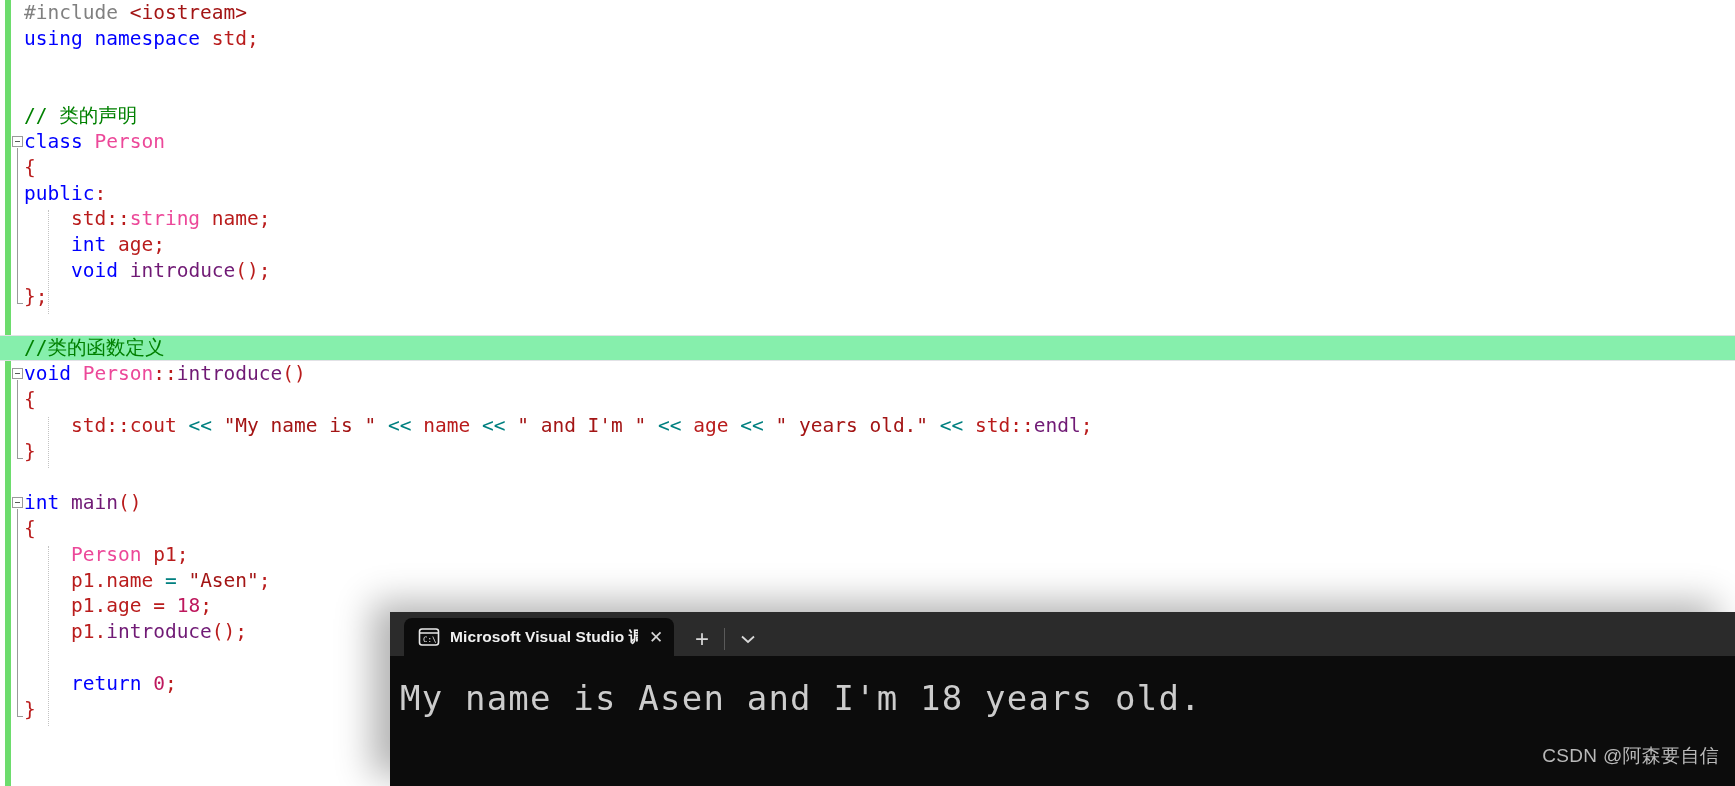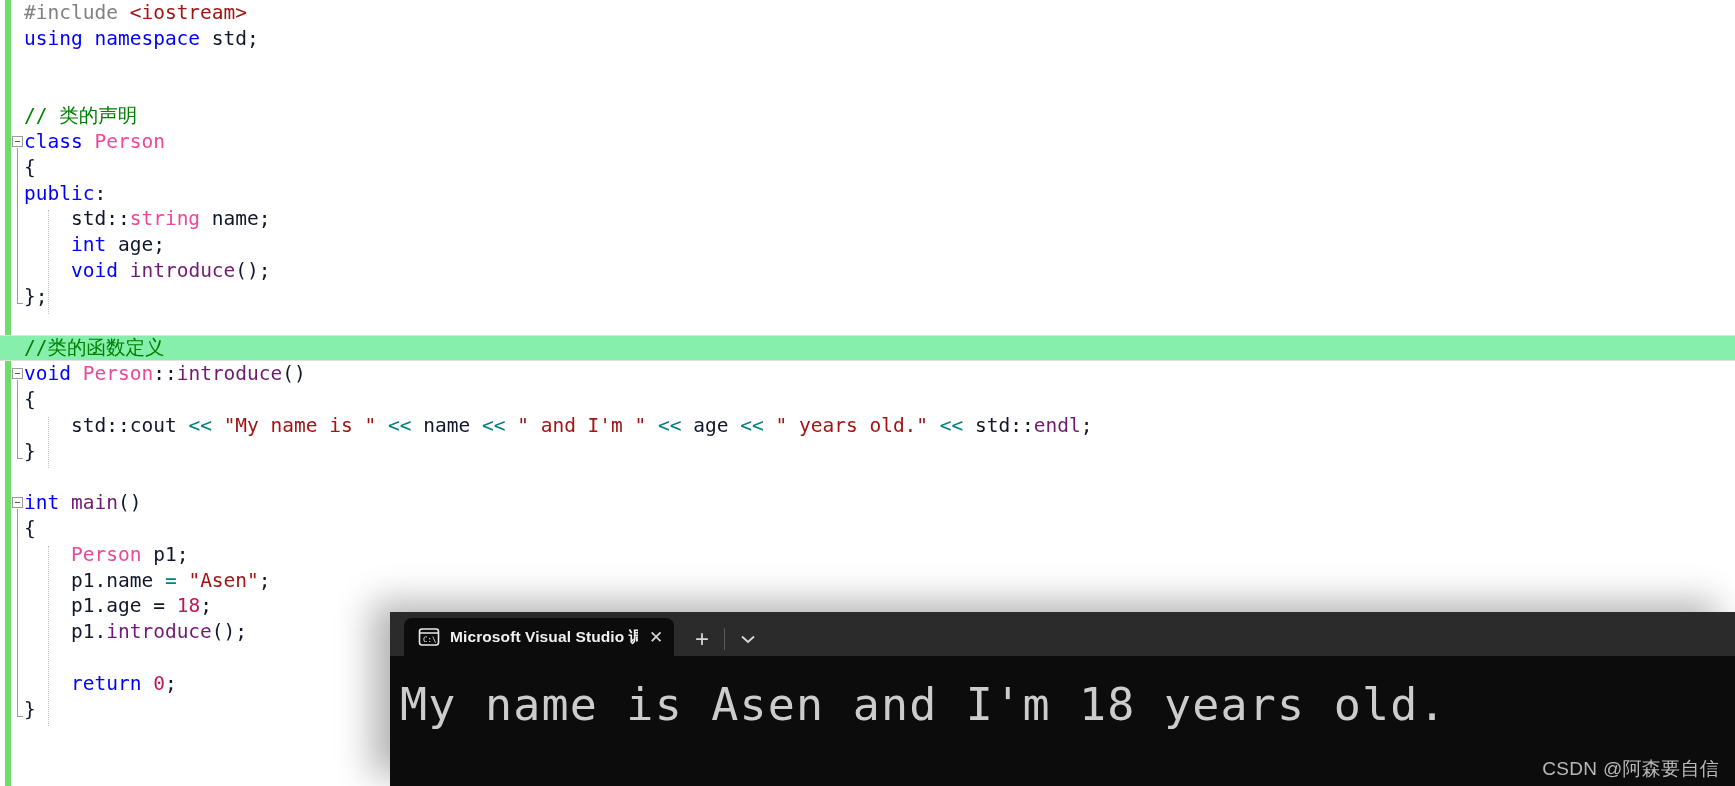--- a/index.html
+++ b/index.html
@@ -54,21 +54,21 @@
 
   
   .k   {color:#0000ff;text-align:right;}   
   .pre {color:#808080;}   
   .inc {color:#a31515;}   
   .str {color:#a31515;}   
   .cmt {color:#008000;}   
   .typ {color:#ec4899;}   
   .fn  {color:#701a75;}   
   .op  {color:#008080;}   
-  .pl  {color:#0f172a;}   
+  .pl  {color:#b91c1c;}   
   .num {color:#be185d;}
 
   
   #terminal{
     position:absolute;left:390px;top:612px;width:1345px;height:174px;
     background:#0c0c0c;
     box-shadow:-18px -10px 34px rgba(0,0,0,0.30);
     overflow:hidden;
   }
   .term-titlebar{
@@ -119,28 +119,28 @@
     width:30px;height:34px;
     display:flex;align-items:center;justify-content:center;
     color:#d8d8d8;
   }
   .term-body{
     position:relative;height:130px;background:#0c0c0c;padding:22px 0 0 10px;
   }
   .term-line{
     color:#cccccc;
     font-family:"DejaVu Sans Mono","Liberation Mono",monospace;
-    font-size:45px;
+    font-size:34px;
     letter-spacing:1.2px;
     white-space:pre;
   }
 
   
   #watermark{
-    position:absolute;right:16px;bottom:4px;
+    position:absolute;right:16px;bottom:17px;
     color:#b9b9b9;
     font-family:"Liberation Sans","DejaVu Sans",sans-serif;
     font-size:19px;
     letter-spacing:0.3px;
     pointer-events:none;
   }
 </style>
 </head>
 <body>
 

